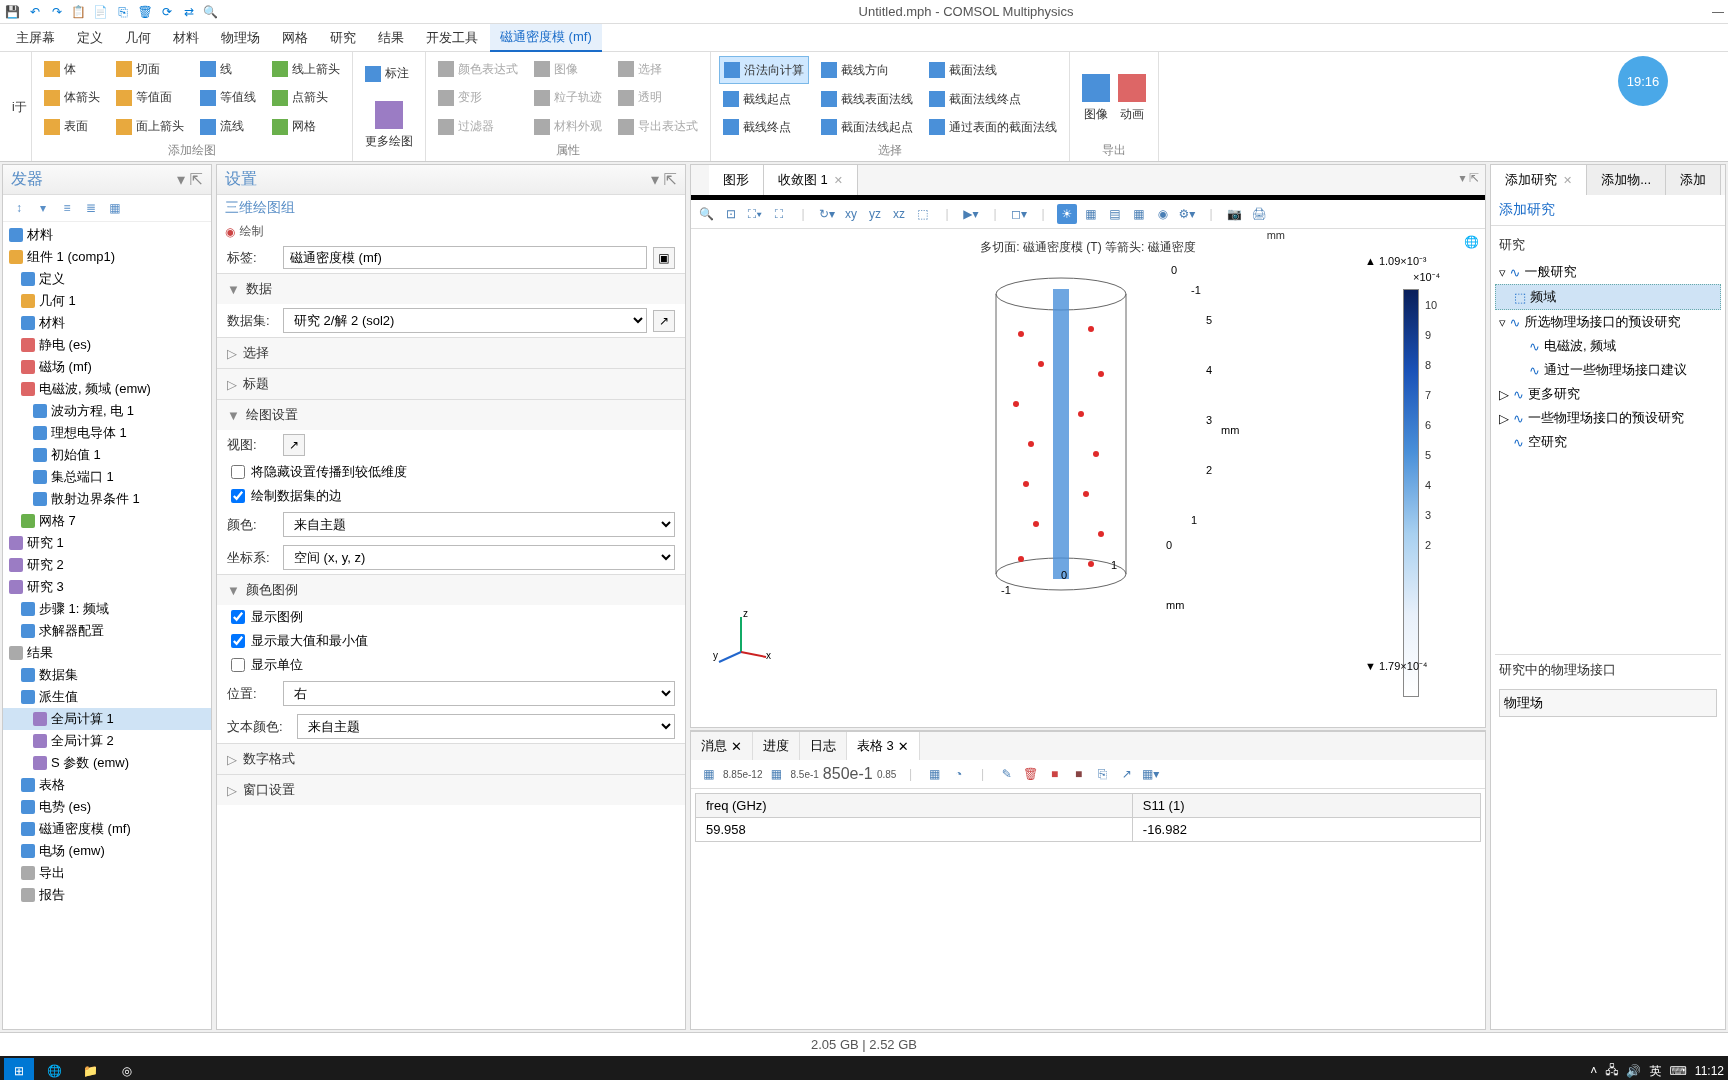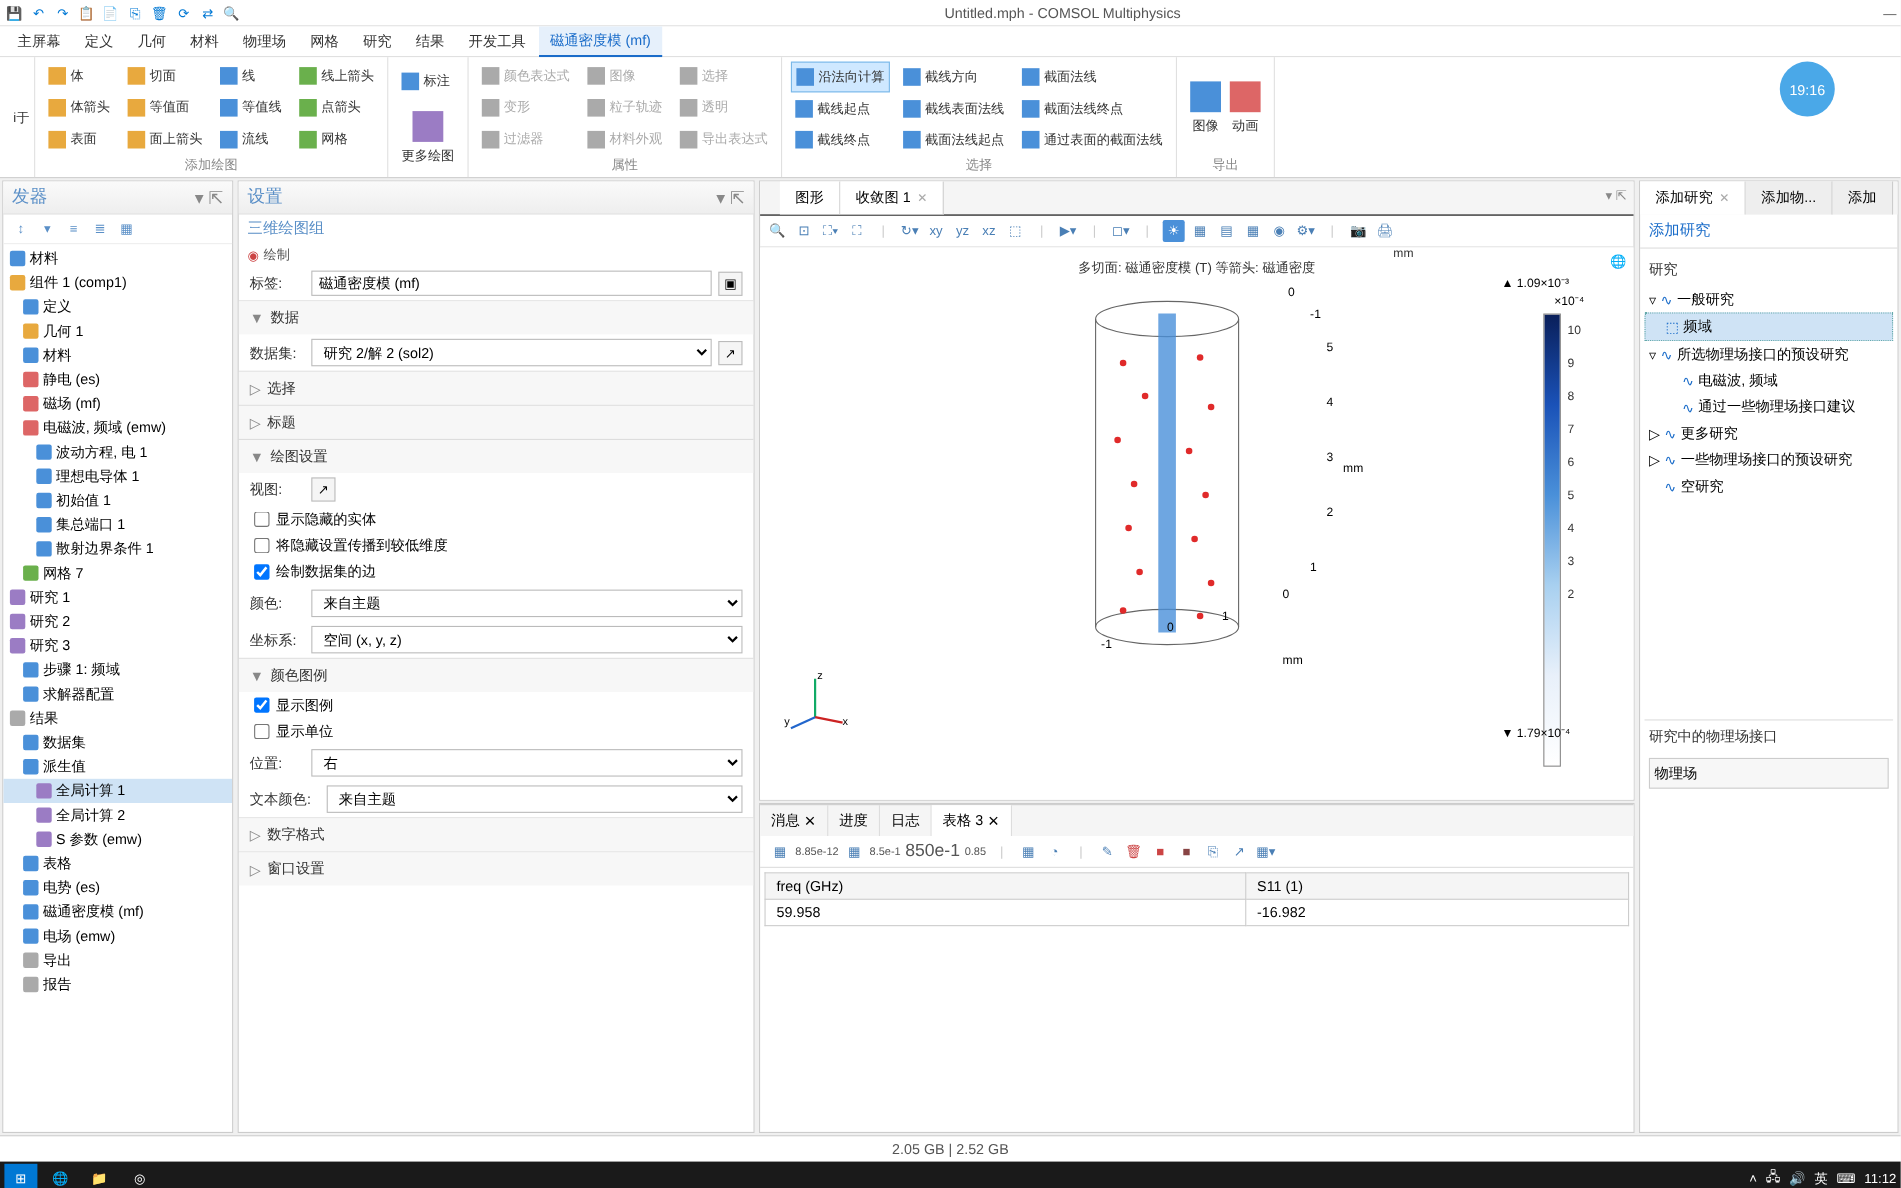--- a/index.html
+++ b/index.html
@@ -58,21 +58,21 @@
 .field-row label { width: 50px; font-size: 13px; color: #333; }
 .field-row input[type=text], .field-row select { flex: 1; border: 1px solid #bbb; padding: 3px 6px; font-size: 13px; background: #fff; }
 .section { border-top: 1px solid #ddd; }
 .section-h { display: flex; align-items: center; gap: 6px; padding: 6px 10px; background: #f7f7f7; font-size: 13px; color: #333; }
 .section-h .arrow { color: #888; }
 .check-row { display: flex; align-items: center; gap: 6px; padding: 3px 14px; font-size: 13px; }
 .check-row input { width: 14px; height: 14px; }
 .btn-sq { width: 22px; height: 22px; border: 1px solid #bbb; background: #f5f5f5; display: flex; align-items: center; justify-content: center; }
 
 
-.tabs { display: flex; background: #f5f5f5; border-bottom: 1px solid #000000; padding-left: 18px; }
+.tabs { display: flex; background: #f5f5f5; border-bottom: 5px solid #000000; padding-left: 18px; }
 .tab { padding: 6px 14px; font-size: 13px; background: #fff; border-right: 1px solid #ccc; display: flex; gap: 6px; align-items: center; }
 .tab .x { color: #aaa; font-size: 11px; }
 .gfx-tools { display: flex; gap: 4px; padding: 4px 6px; border-bottom: 1px solid #ddd; align-items: center; }
 .gfx-tools span { min-width: 20px; height: 20px; display: flex; align-items: center; justify-content: center; color: #4a7fb5; }
 .gfx-tools .toggled { background: #4a90d9; color: #fff; border-radius: 2px; padding: 0 2px; }
 .canvas { flex: 1; background: #fff; position: relative; }
 .plot-title { position: absolute; top: 10px; left: 50%; transform: translateX(-50%); font-size: 12px; color: #333; }
 .axis-triad { position: absolute; bottom: 60px; left: 20px; width: 60px; height: 60px; }
 .colorbar { position: absolute; right: 50px; top: 30px; bottom: 60px; width: 40px; }
 .colorbar .bar { width: 16px; height: 100%; background: linear-gradient(#0a1f5a,#1a52b8,#4a90d9,#a8d0f0,#e8f0fa,#fff); margin-left: 8px; border: 1px solid #888; }
@@ -494,24 +494,20 @@
             <span class="arrow">▼</span>
             <span>绘图设置</span>
           </div>
         </div>
       <div class="field-row">
         <label>视图:</label>
         <div class="btn-sq">↗</div>
       </div>
       <div class="check-row">
           <input type="checkbox" style="">
-          <span>显示隐藏的实体</span>
-        </div>
-      <div class="check-row">
-          <input type="checkbox" style="">
           <span>将隐藏设置传播到较低维度</span>
         </div>
       <div class="check-row">
           <input type="checkbox" checked="" style="">
           <span>绘制数据集的边</span>
         </div>
       <div class="field-row">
         <label>颜色:</label>
         <select><option>来自主题</option></select>
       </div>
@@ -521,20 +517,24 @@
       </div>
       <div class="section">
           <div class="section-h">
             <span class="arrow">▼</span>
             <span>颜色图例</span>
           </div>
         </div>
       <div class="check-row">
           <input type="checkbox" checked="" style="">
           <span>显示图例</span>
+        </div>
+      <div class="check-row">
+          <input type="checkbox" checked="" style="">
+          <span>显示最大值和最小值</span>
         </div>
       <div class="check-row">
           <input type="checkbox" style="">
           <span>显示单位</span>
         </div>
       <div class="field-row">
         <label>位置:</label>
         <select><option>右</option></select>
       </div>
       <div class="field-row">

